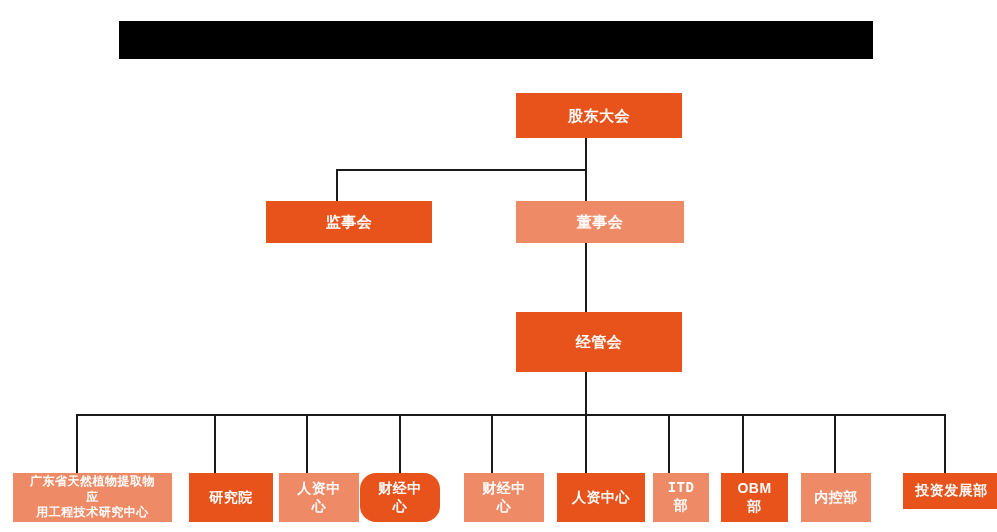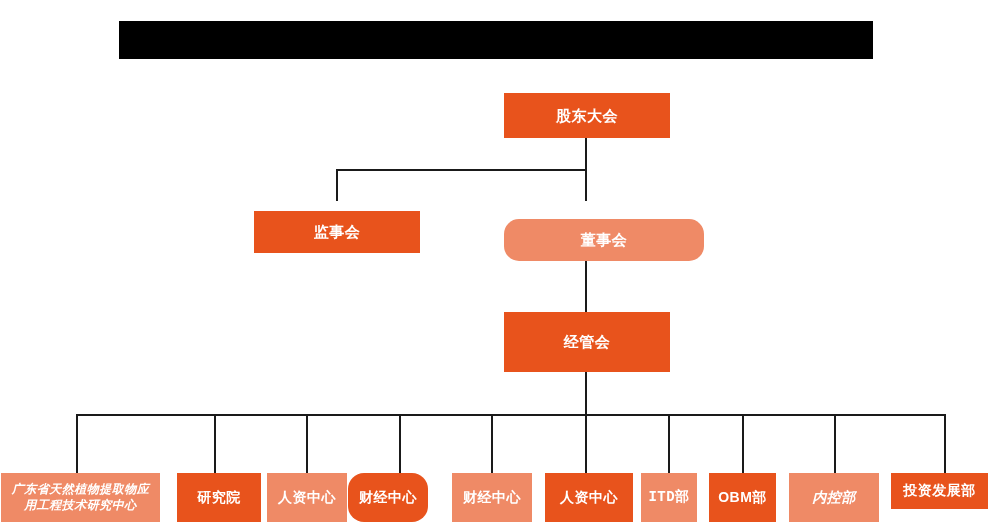--- a/index.html
+++ b/index.html
@@ -29,30 +29,31 @@
     position: absolute;
     box-sizing: border-box;
     display: flex;
     align-items: center;
     justify-content: center;
     text-align: center;
     color: #ffffff;
     font-weight: bold;
     line-height: 1.28;
     letter-spacing: 0.5px;
-    padding: 2px 3px;
+    padding: 2px 12px;
     z-index: 3;
+    margin-left: 12px;
   }
   .node.dark  { background: #e8531c; }
   .node.light { background: #ef8a66; }
   .node .node-label { display: block; white-space: pre-line; }
 
   .size-lg { font-size: 15px; }
   .size-md { font-size: 14px; }
-  .size-sm { font-size: 12px; font-style: italic; }
+  .size-sm { font-size: 12px; }
 
   .conn {
     position: absolute;
     background: #1a1a1a;
     z-index: 1;
   }
   .conn.v { width: 2px; }
   .conn.h { height: 2px; }
 </style>
 </head>
@@ -84,25 +85,25 @@
   <div class="conn v" style="left:585px; top:414px; height:59px;"></div>
   <div class="conn v" style="left:668px; top:414px; height:59px;"></div>
   <div class="conn v" style="left:742px; top:414px; height:59px;"></div>
   <div class="conn v" style="left:834px; top:414px; height:59px;"></div>
   <div class="conn v" style="left:944px; top:414px; height:59px;"></div>
 
   <div class="node dark size-lg" style="left:504px; top:93px; width:166px; height:45px;">
     <span class="node-label">股东大会</span>
   </div>
 
-  <div class="node dark size-lg" style="left:254px; top:211px; width:166px; height:42px;">
+  <div class="node dark size-lg" style="left:254px; top:201px; width:166px; height:42px;">
     <span class="node-label">监事会</span>
   </div>
 
-  <div class="node light size-lg" style="left:504px; top:219px; width:200px; height:42px;border-radius:15px;">
+  <div class="node light size-lg" style="left:504px; top:201px; width:168px; height:42px;">
     <span class="node-label">董事会</span>
   </div>
 
   <div class="node dark size-lg" style="left:504px; top:312px; width:166px; height:60px;">
     <span class="node-label">经管会</span>
   </div>
 
   <div class="node light size-sm" style="left:1px; top:473px; width:159px; height:49px;">
     <span class="node-label">广东省天然植物提取物应
 用工程技术研究中心</span>
@@ -129,21 +130,21 @@
   </div>
 
   <div class="node light size-md" style="left:641px; top:473px; width:56px; height:49px;font-family:Liberation Mono, monospace;">
     <span class="node-label">ITD部</span>
   </div>
 
   <div class="node dark size-md" style="left:709px; top:473px; width:67px; height:49px;">
     <span class="node-label">OBM部</span>
   </div>
 
-  <div class="node light size-md" style="left:789px; top:473px; width:90px; height:49px;font-style:italic;">
+  <div class="node light size-md" style="left:789px; top:473px; width:70px; height:49px;">
     <span class="node-label">内控部</span>
   </div>
 
   <div class="node dark size-md" style="left:891px; top:473px; width:97px; height:36px;">
     <span class="node-label">投资发展部</span>
   </div>
 
 </div>
 
 </body></html>

